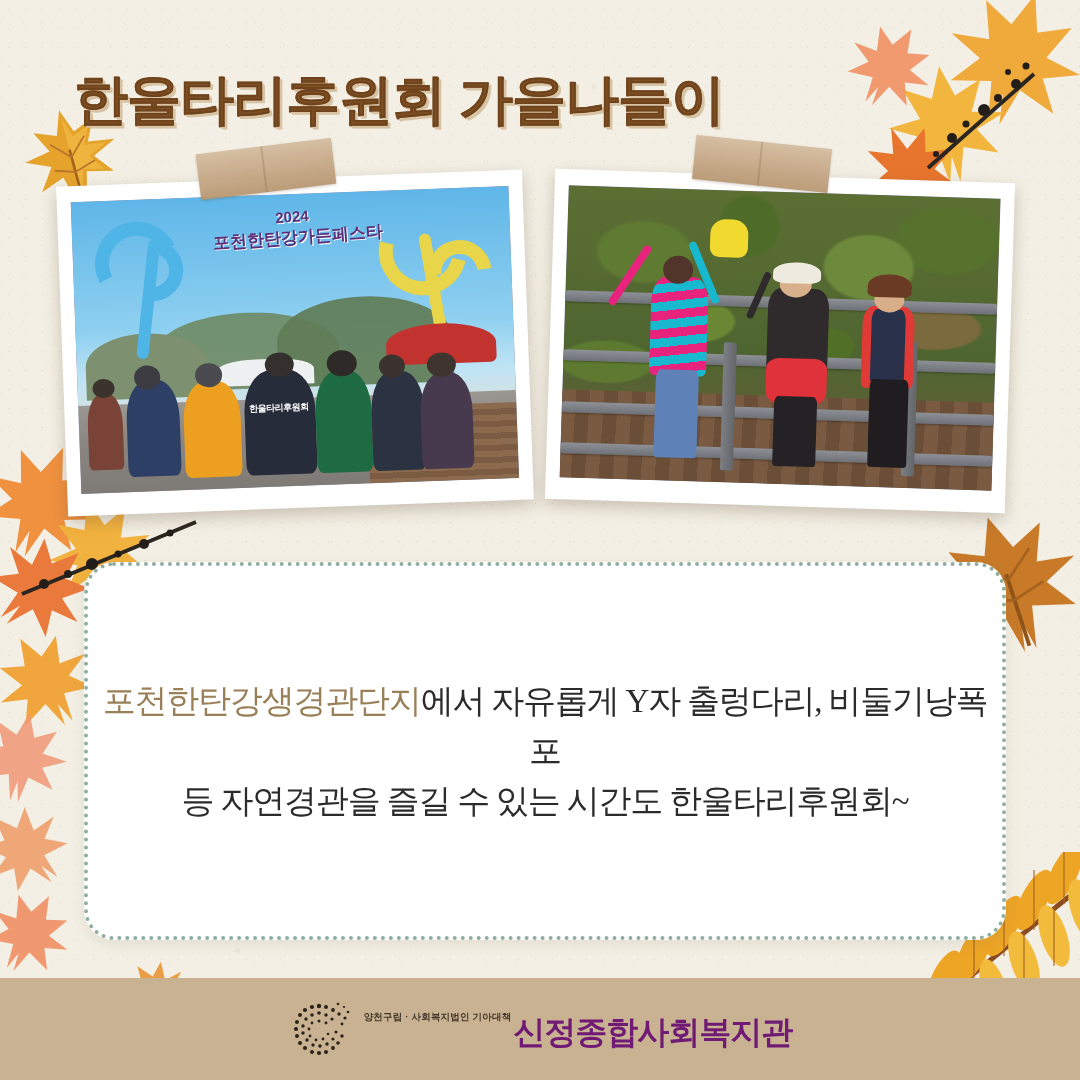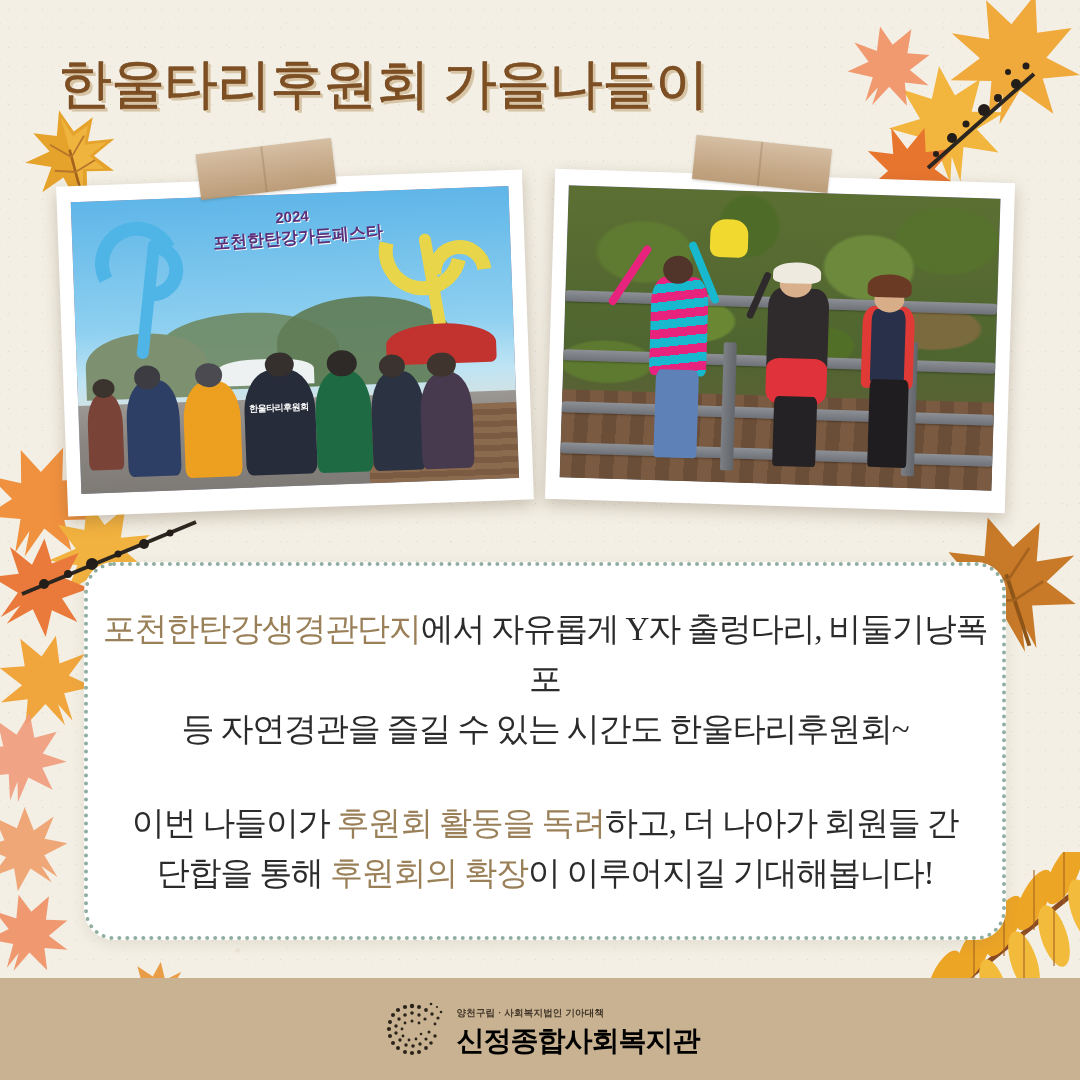--- a/index.html
+++ b/index.html
@@ -27,21 +27,21 @@
       radial-gradient(circle, rgba(120,105,80,.30) 0.6px, transparent 0.8px),
       radial-gradient(circle, rgba(150,130,95,.22) 0.5px, transparent 0.7px),
       radial-gradient(circle, rgba(90,100,80,.18) 0.5px, transparent 0.7px);
     background-size:17px 19px, 29px 23px, 41px 37px;
     background-position:0 0, 9px 11px, 21px 5px;
   }
 
   
   .title-wrap{position:absolute;left:58px;top:55px;z-index:40;}
   .title{
-    margin:0;font-size:54px;line-height:1.05;font-weight:normal;
+    margin:16px;font-size:54px;line-height:1.05;font-weight:bold;
     letter-spacing:-1px;color:#7e4f23;
     font-family:"Liberation Sans","DejaVu Sans",sans-serif;
     text-shadow:
       2px 2px 0 #d8c4a4,
       3px 3px 0 rgba(190,160,115,.55),
       0 1px 0 #916030;
     -webkit-text-stroke:0.5px #6f441d;
     white-space:nowrap;
   }
 
@@ -120,23 +120,23 @@
     font-family:"Liberation Serif","DejaVu Serif",serif;
   }
   .hl{color:#9a8058;}
 
   
   .footer{
     position:absolute;left:0;right:0;bottom:0;height:102px;z-index:45;
     background:#c8b291;display:flex;align-items:center;justify-content:center;gap:14px;
   }
   .logo-mark{position:relative;width:62px;height:62px;flex:0 0 62px;}
-  .logo-text{display:flex;flex-direction:column;gap:2px;margin-top:8px;}
+  .logo-text{display:flex;flex-direction:row;gap:2px;margin-top:8px;}
   .logo-sub{font-size:9.5px;color:#43372a;letter-spacing:.2px;font-weight:bold;}
-  .logo-main{font-size:28px;color:#000000;font-weight:bold;letter-spacing:-1px;
+  .logo-main{font-size:32px;color:#701a75;font-weight:bold;letter-spacing:-1px;
     font-family:Liberation Mono, monospace;}
 </style>
 </head>
 <body>
 
 <div class="card-root">
 
   <div class="paper-noise"></div>
 
   
@@ -325,24 +325,20 @@
   </svg>
   <svg class="leaf" style="left:120px;top:956px;width:72px;height:72px;transform:rotate(-36deg);" viewBox="0 0 100 100">
     <path d="M50 6 L59 30 L80 20 L70 44 L95 48 L72 58 L86 78 L60 70 L54 96 L50 76 L46 96 L40 70 L14 78 L28 58 L5 48 L30 44 L20 20 L41 30 Z" fill="#e89435" opacity=".9"></path>
   </svg>
 
   
   <div class="text-card">
     <p class="para">
       <span class="hl">포천한탄강생경관단지</span><span>에서 자유롭게 Y자 출렁다리, 비둘기낭폭포</span><br>
       <span>등 자연경관을 즐길 수 있는 시간도 한울타리후원회~</span>
-    </p>
-    <p class="para">
-      <span>이번 나들이가 </span><span class="hl">후원회 활동을 독려</span><span>하고, 더 나아가 회원들 간</span><br>
-      <span>단합을 통해 </span><span class="hl">후원회의 확장</span><span>이 이루어지길 기대해봅니다!</span>
     </p>
   </div>
 
   
   <div class="footer">
     <div class="logo-mark">
       <svg viewBox="0 0 62 62" width="62" height="62">
         <g fill="#2a2319">
           <circle cx="31" cy="8" r="2.2"></circle>
             <circle cx="38" cy="9" r="2.0"></circle>

